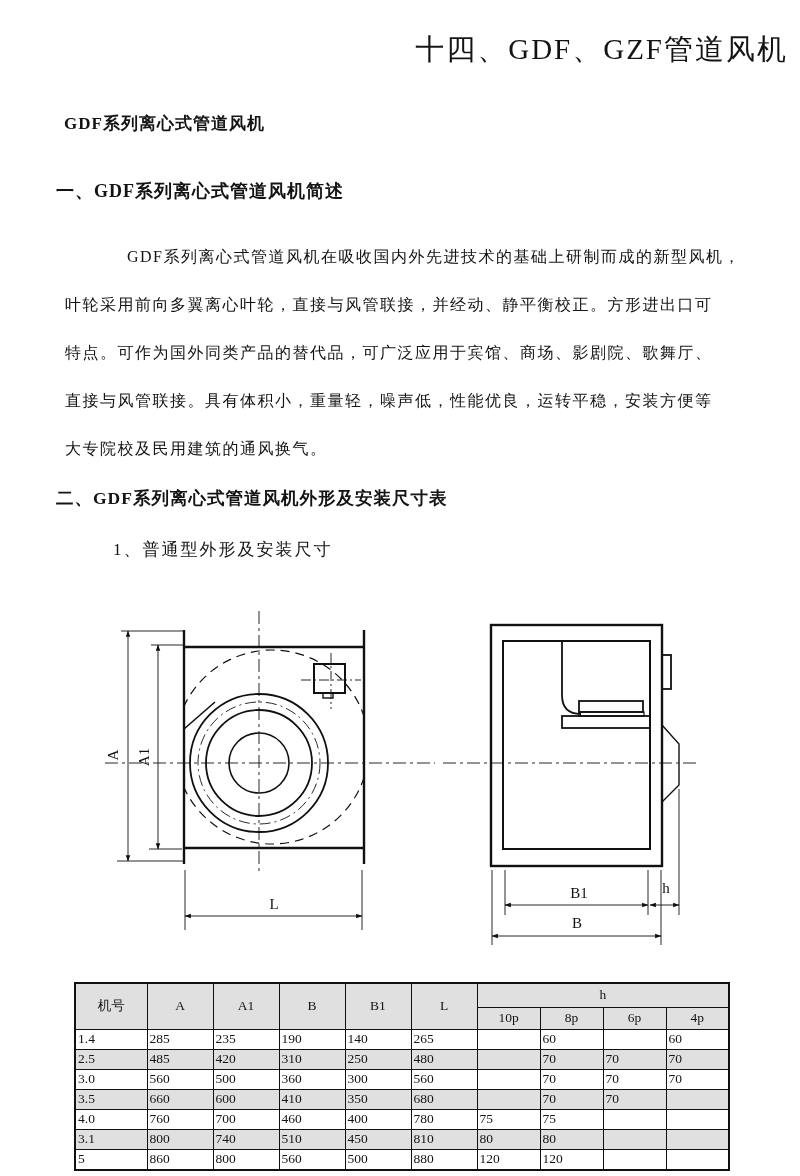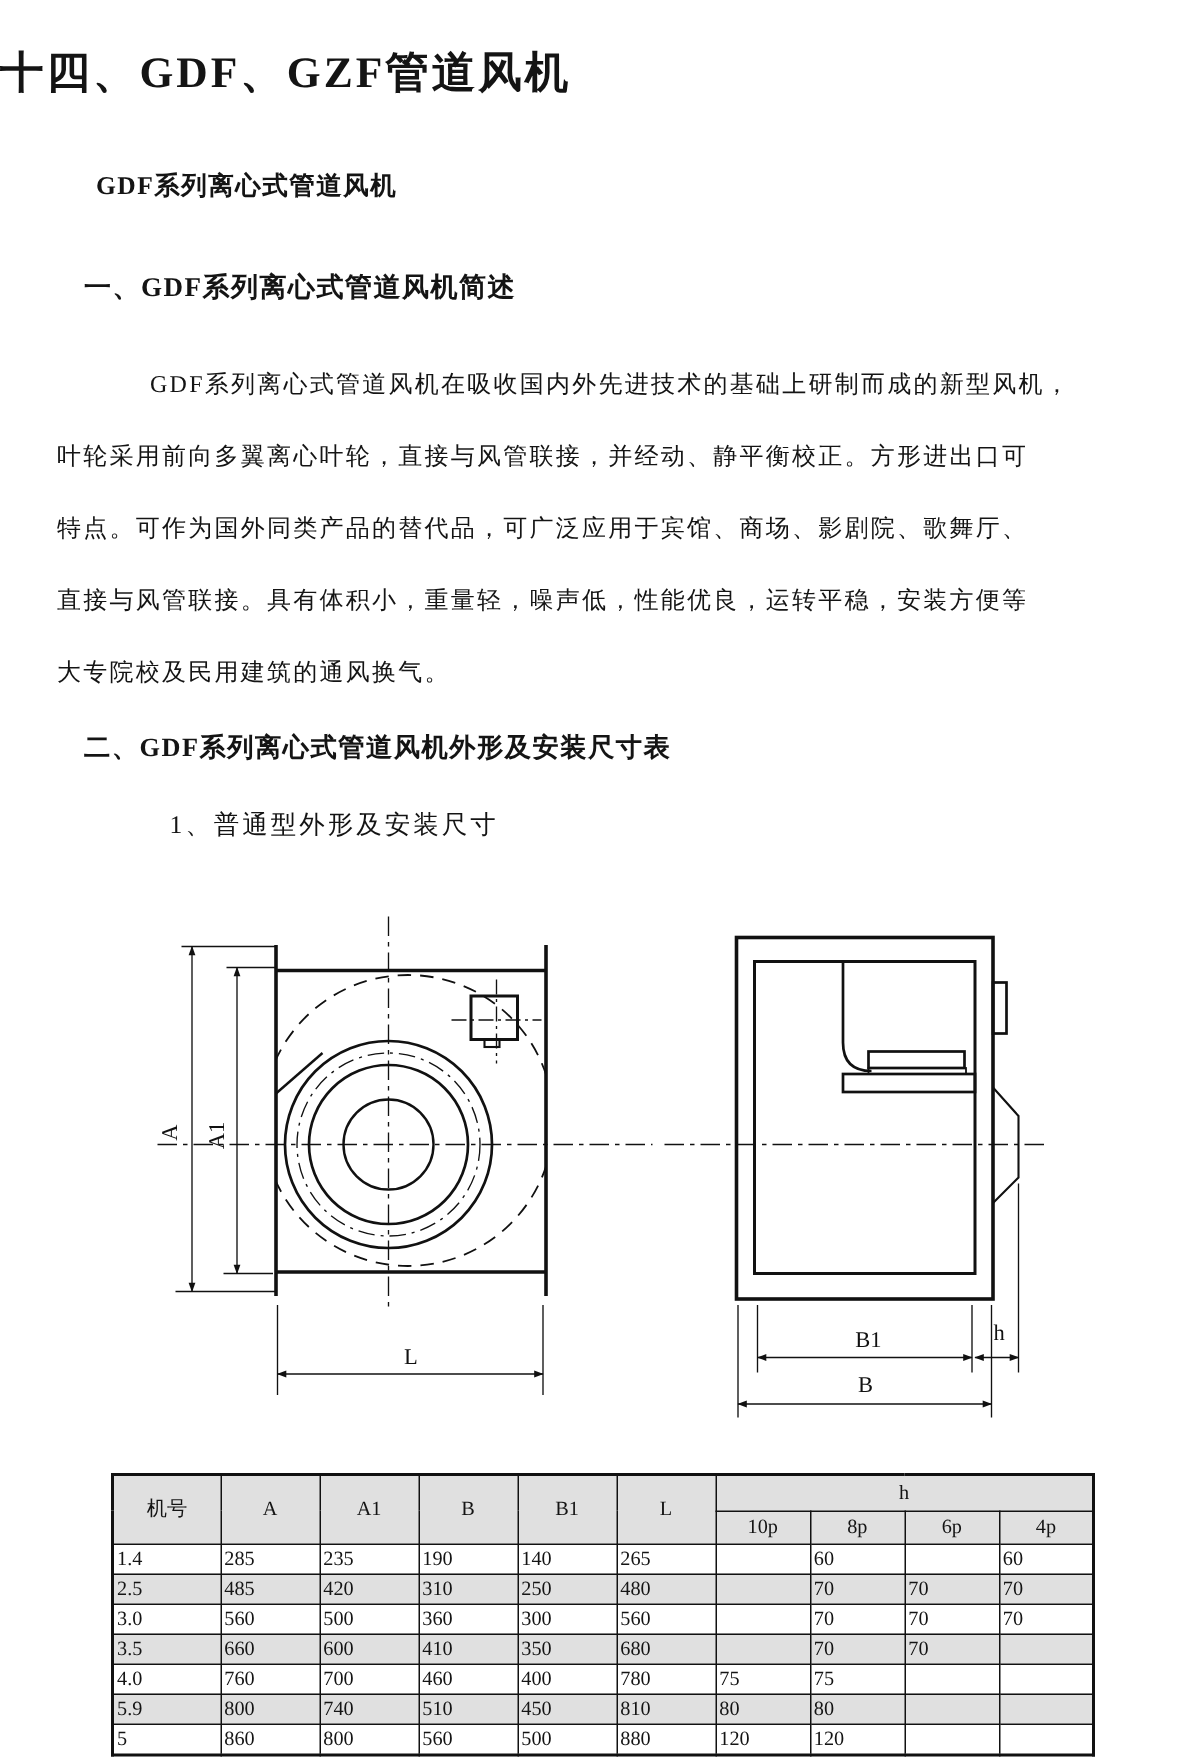--- a/index.html
+++ b/index.html
@@ -13,23 +13,23 @@
     position:relative;
     width:800px;height:1176px;
     margin:0 auto;
     background:var(--color-paper);
     color:var(--color-ink);
     font-family:"Liberation Serif","DejaVu Serif",serif;
     overflow:hidden;
   }
   .title{
     margin:34px 12px 0 0;
-    text-align:left;
+    text-align:right;
     font-size:29px;
-    font-weight:bold;
+    font-weight:normal;
     letter-spacing:2px;
     line-height:1.1;
   }
   .product-heading{
     margin:46px 0 0 64px;
     font-size:17px;
     font-weight:bold;
     letter-spacing:1px;
   }
   .section-heading{
@@ -46,20 +46,21 @@
     letter-spacing:2px;
   }
   .para{
     margin:30px 38px 0 38px;
     font-size:16px;
     letter-spacing:1.5px;
   }
   .para .pline{
     line-height:48px;
     white-space:nowrap;
+    margin-left:27px;
   }
   .para .pline.indent{padding-left:62px;}
   .drawings{margin:36px 0 0 85px;width:660px;height:360px;}
   .drawings svg{display:block;}
 
   table.dim{
     margin:25px 0 0 74px;
     border-collapse:collapse;
     font-size:13.5px;
     color:var(--color-ink);
@@ -272,21 +273,21 @@
           <td>700</td>
           <td>460</td>
           <td>400</td>
           <td>780</td>
           <td>75</td>
           <td>75</td>
           <td></td>
           <td></td>
         </tr>
         <tr class="stripe">
-          <td>5.9</td>
+          <td>3.1</td>
           <td>800</td>
           <td>740</td>
           <td>510</td>
           <td>450</td>
           <td>810</td>
           <td>80</td>
           <td>80</td>
           <td></td>
           <td></td>
         </tr>

